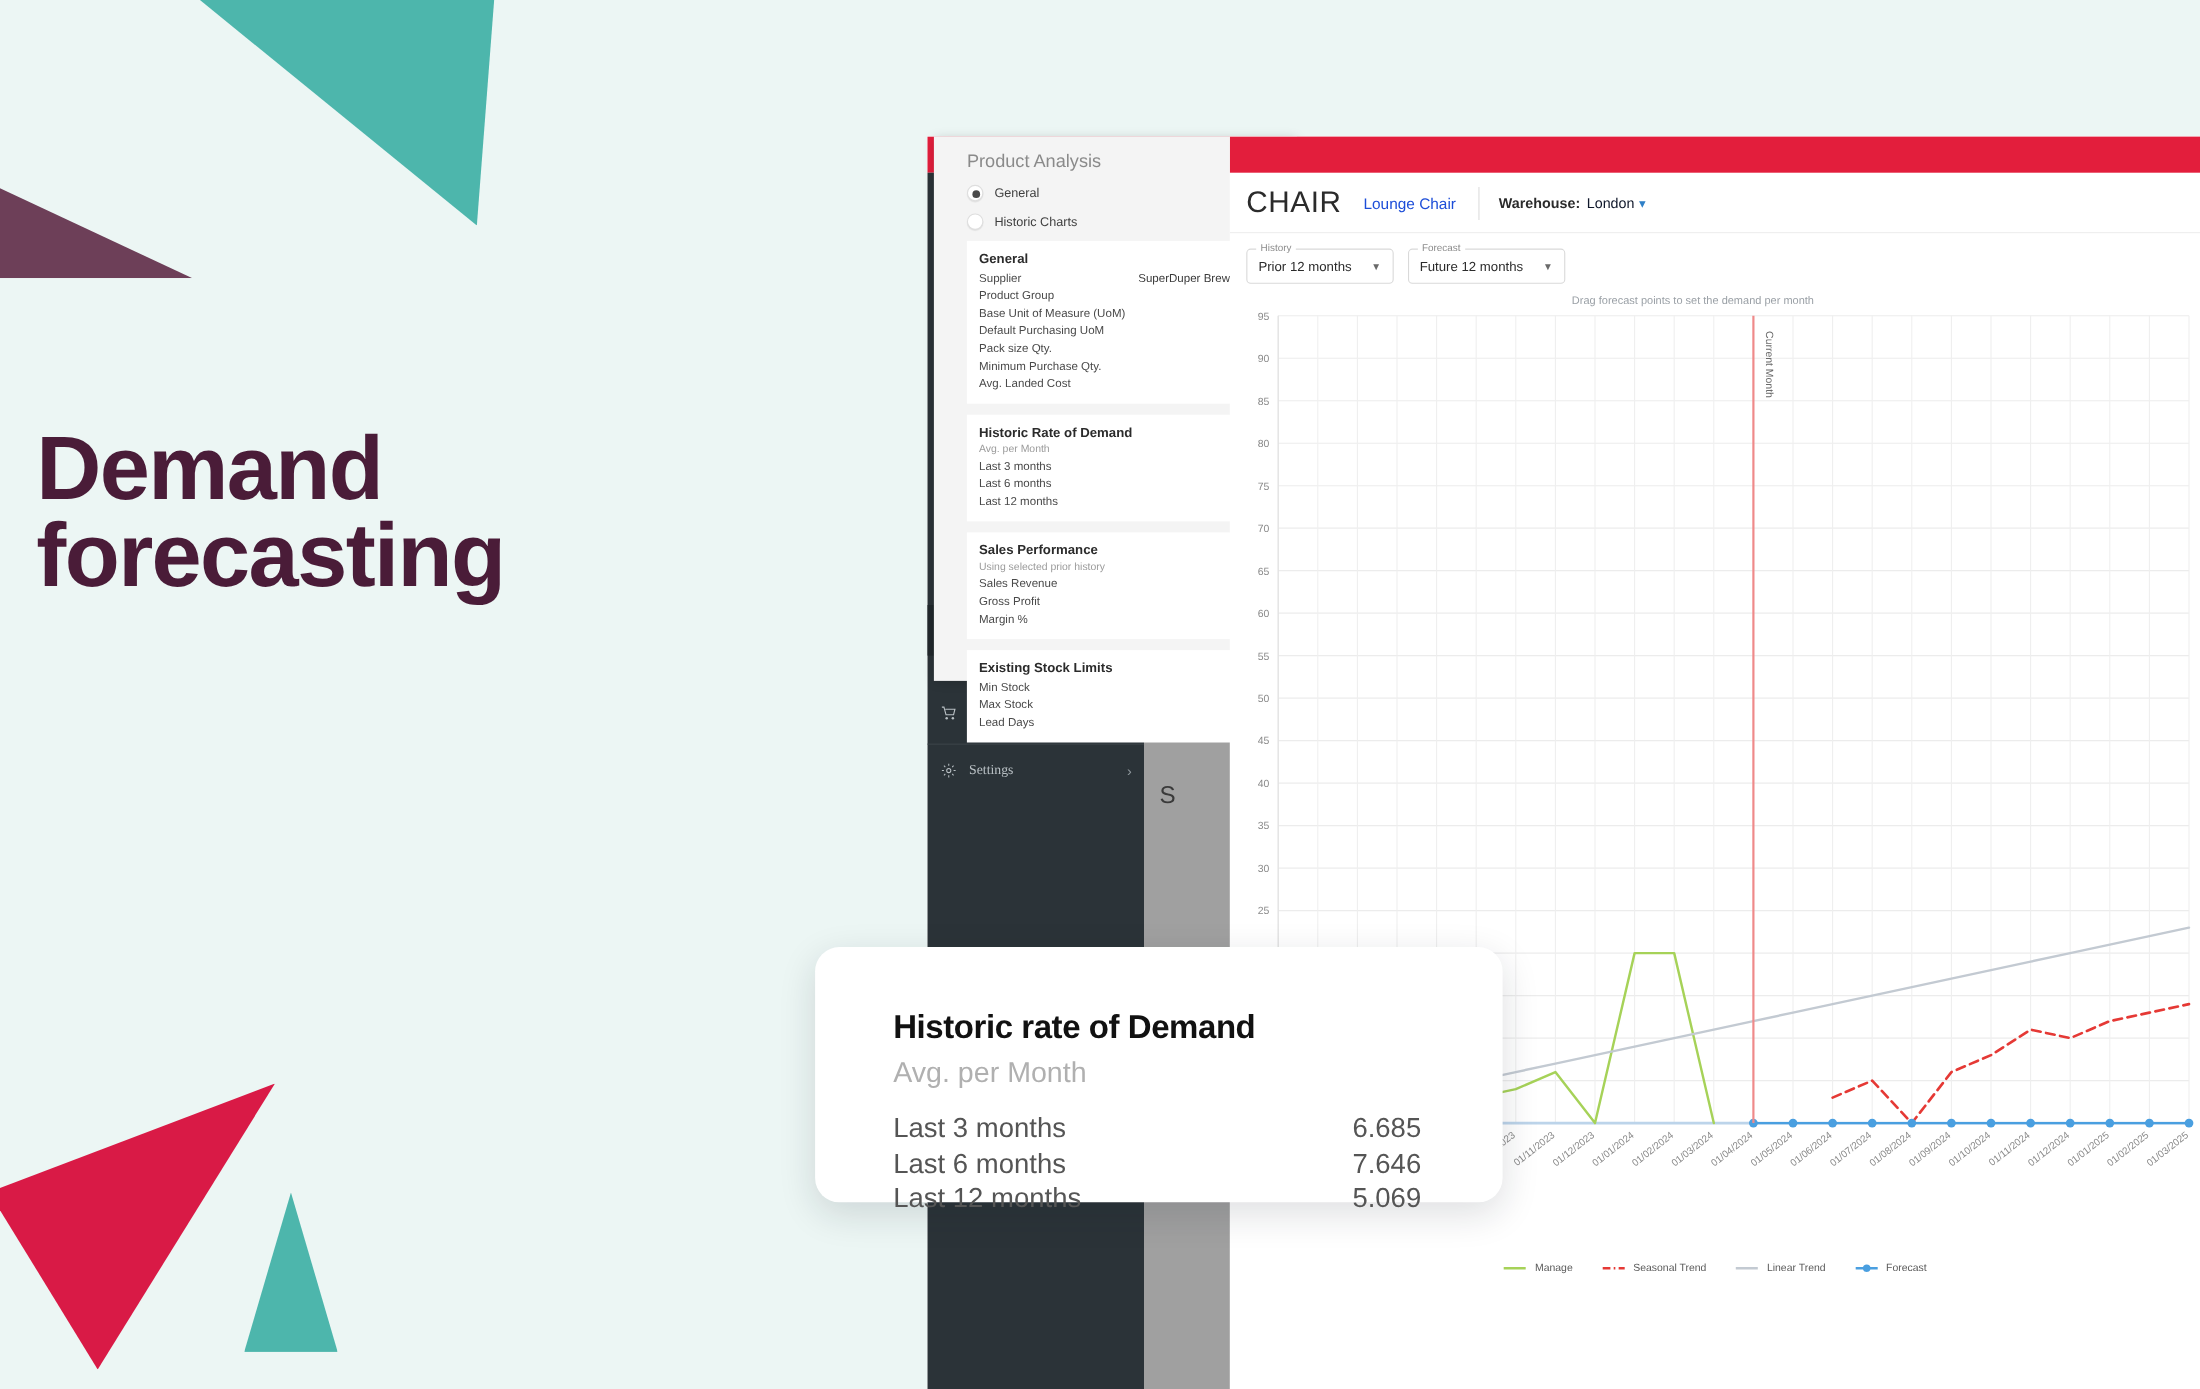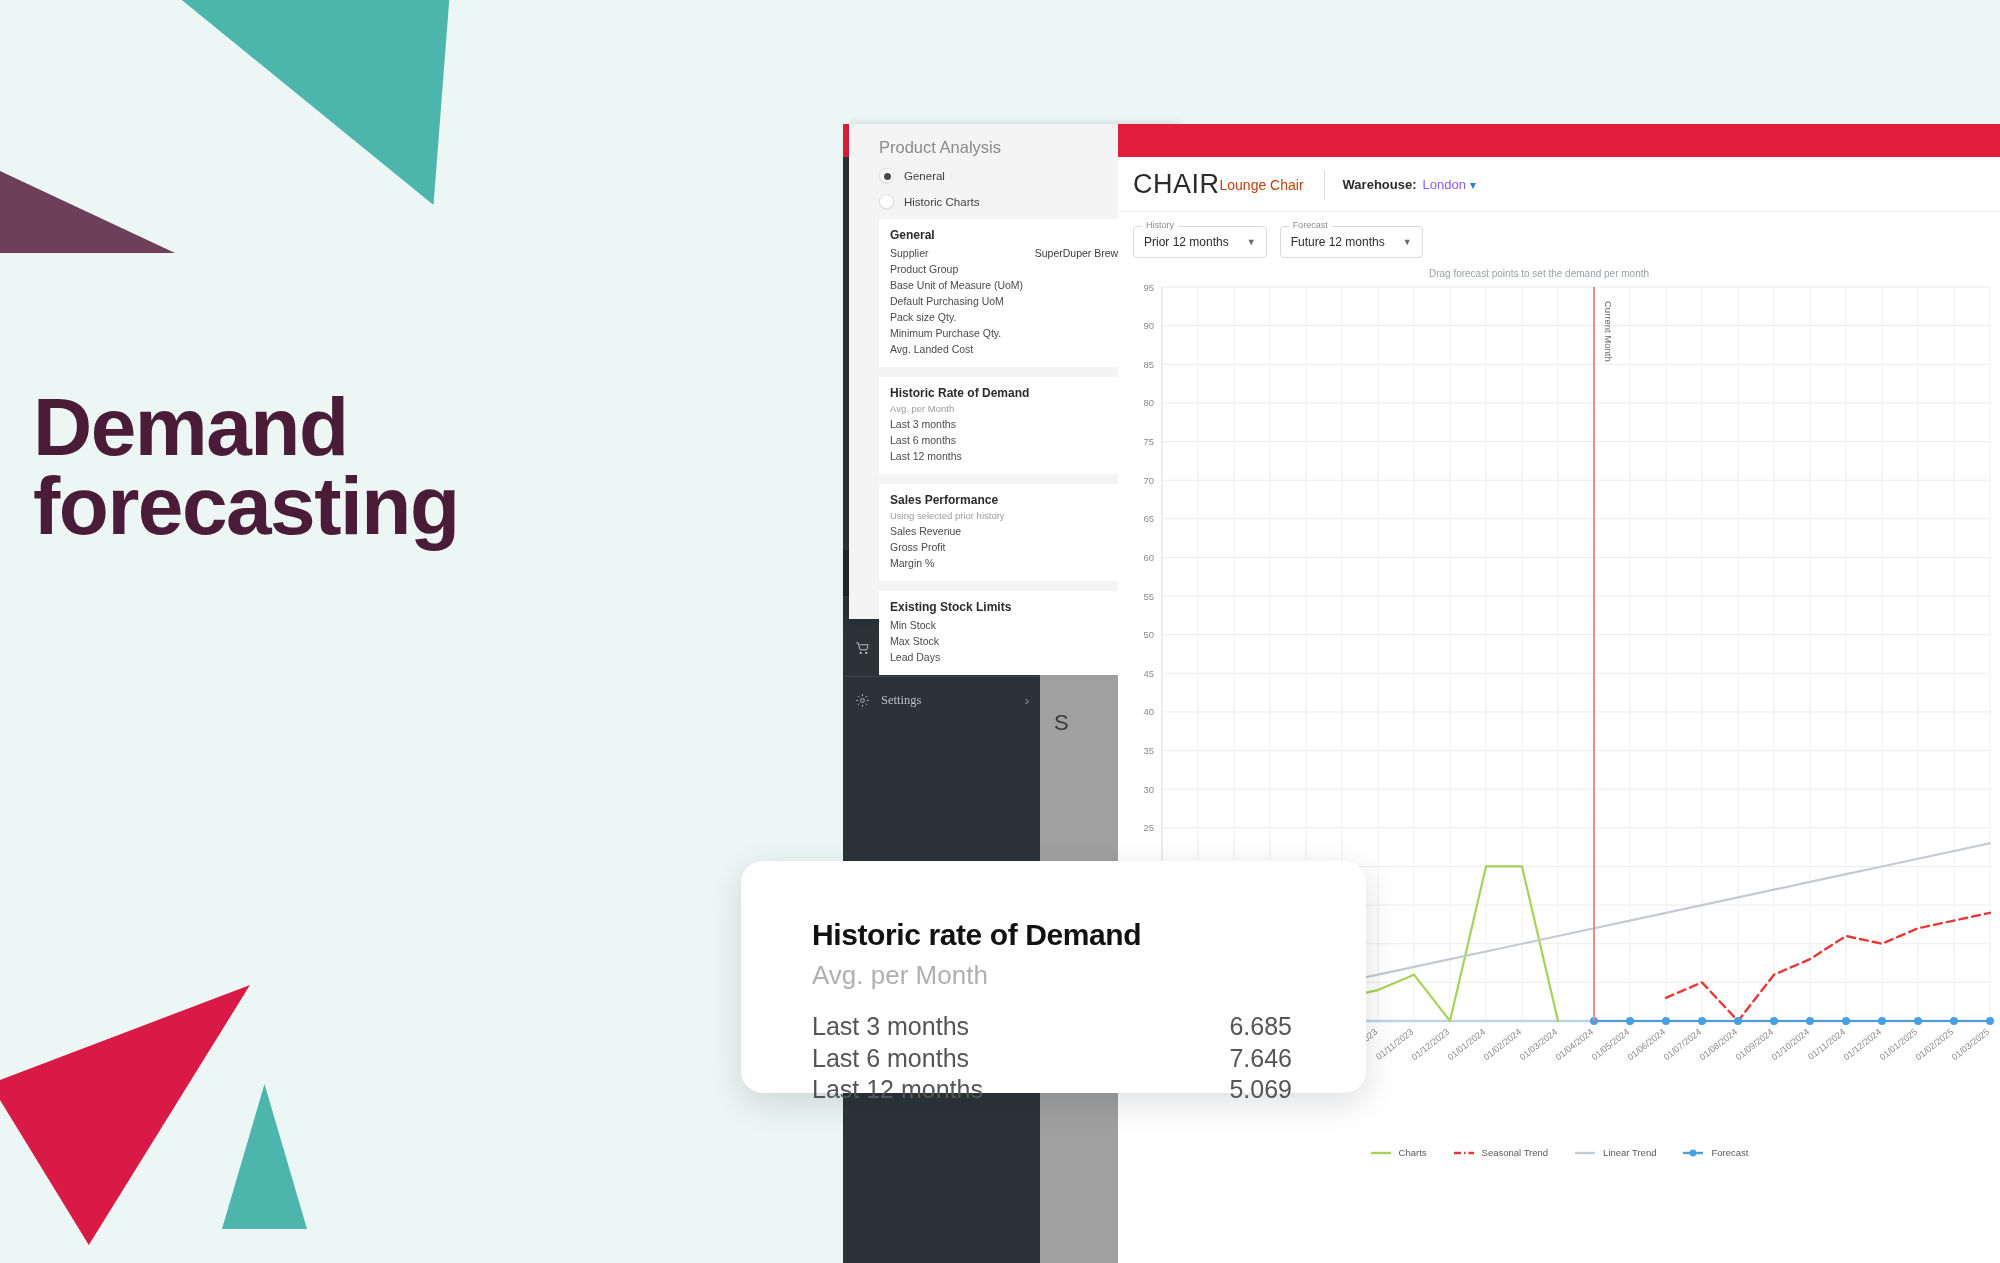--- a/index.html
+++ b/index.html
@@ -114,24 +114,24 @@
   .prow .pv { color: #3a3a3a; text-align: right; white-space: nowrap; overflow: hidden; text-overflow: ellipsis; max-width: 150px; }
 
   
   #right {
     position: absolute; left: 1118px; top: 124px; width: 882px; height: 1139px;
     background: #fff; z-index: 5; overflow: hidden;
   }
   #right-top { height: 33px; background: #e31e3c; }
   #right-head { display: flex; align-items: center; padding: 12px 0 11px 15px; border-bottom: 1px solid #eee; }
   #sku { font-size: 27px; color: #2b2b2b; font-weight: 300; letter-spacing: 0.5px; }
-  #skuname { font-size: 14px; color: #c2410c; margin-left: 0; }
+  #skuname { font-size: 14px; color: #1d4ed8; margin-left: 20px; }
   #vsep { width: 1px; height: 30px; background: #ddd; margin: 0 18px 0 20px; }
   #whlabel { font-size: 13px; font-weight: 700; color: #2b2b2b; }
-  #whvalue { font-size: 13px; color: #8b5cf6; margin-left: 6px; }
+  #whvalue { font-size: 13px; color: #0f172a; margin-left: 6px; }
   #wh-chevron { color: #2f80c8; font-size: 12px; margin-left: 4px; }
 
   #selectors { display: flex; gap: 13px; padding: 14px 0 0 15px; }
   .sel {
     position: relative; border: 1px solid #d9d9d9; border-radius: 4px;
     height: 32px; display: flex; align-items: center; padding: 0 10px; min-width: 125px;
   }
   .sel .leg {
     position: absolute; top: -7px; left: 8px; background: #fff; padding: 0 4px;
     font-size: 9px; color: #8c8c8c;
@@ -631,21 +631,21 @@
       </svg>
   </div>
 
   <div id="legend">
     <span class="lg">
       <span class="swatch">
           <svg width="22" height="10">
             <line x1="1" y1="5" x2="21" y2="5" stroke="#a6d258" stroke-width="2.4"></line>
           </svg>
         </span>
-      <span>Charts</span>
+      <span>Manage</span>
     </span>
     <span class="lg">
       <span class="swatch">
           <svg width="22" height="10">
             <line x1="1" y1="5" x2="21" y2="5" stroke="#e53935" stroke-width="2.4" stroke-dasharray="7 3 1.5 3"></line>
           </svg>
         </span>
       <span>Seasonal Trend</span>
     </span>
     <span class="lg">

